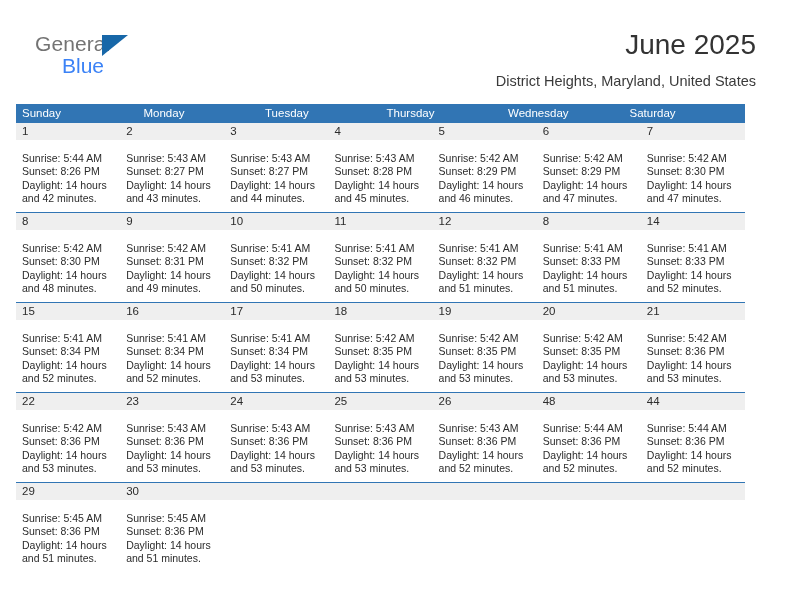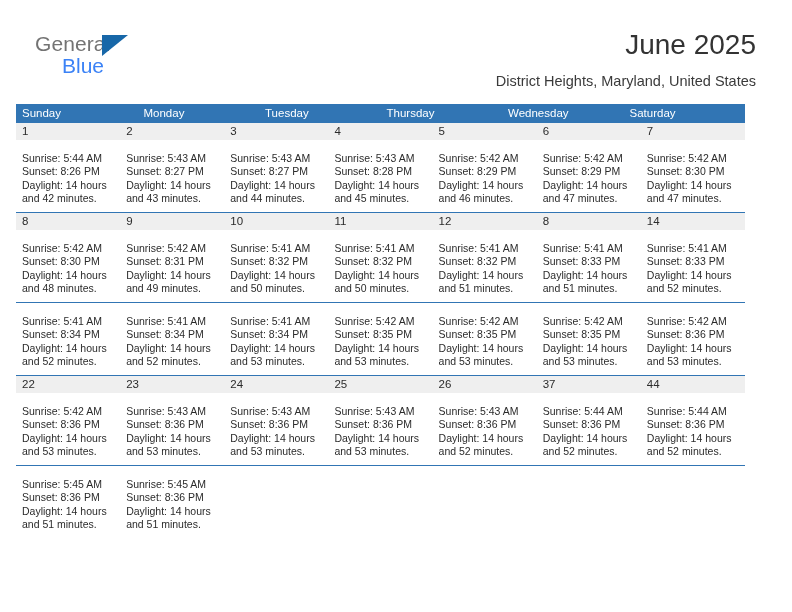--- a/index.html
+++ b/index.html
@@ -277,20 +277,29 @@
             </div>
             <div class="cell-body">
               <div class="cell-line">Sunrise: 5:41 AM</div>
               <div class="cell-line">Sunset: 8:33 PM</div>
               <div class="cell-line">Daylight: 14 hours</div>
               <div class="cell-line">and 52 minutes.</div>
             </div>
           </div>
         </div>
         <div class="week">
+          <div class="week-numbers">
+            <div class="cell-num">15</div>
+            <div class="cell-num">16</div>
+            <div class="cell-num">17</div>
+            <div class="cell-num">18</div>
+            <div class="cell-num">19</div>
+            <div class="cell-num">20</div>
+            <div class="cell-num">21</div>
+          </div>
           <div class="week-body">
             <div class="cell-body">
               <div class="cell-line">Sunrise: 5:41 AM</div>
               <div class="cell-line">Sunset: 8:34 PM</div>
               <div class="cell-line">Daylight: 14 hours</div>
               <div class="cell-line">and 52 minutes.</div>
             </div>
             <div class="cell-body">
               <div class="cell-line">Sunrise: 5:41 AM</div>
               <div class="cell-line">Sunset: 8:34 PM</div>
@@ -329,21 +338,21 @@
             </div>
           </div>
         </div>
         <div class="week">
           <div class="week-numbers">
             <div class="cell-num">22</div>
             <div class="cell-num">23</div>
             <div class="cell-num">24</div>
             <div class="cell-num">25</div>
             <div class="cell-num">26</div>
-            <div class="cell-num">37</div>
+            <div class="cell-num">48</div>
             <div class="cell-num">44</div>
           </div>
           <div class="week-body">
             <div class="cell-body">
               <div class="cell-line">Sunrise: 5:42 AM</div>
               <div class="cell-line">Sunset: 8:36 PM</div>
               <div class="cell-line">Daylight: 14 hours</div>
               <div class="cell-line">and 53 minutes.</div>
             </div>
             <div class="cell-body">
@@ -378,20 +387,29 @@
             </div>
             <div class="cell-body">
               <div class="cell-line">Sunrise: 5:44 AM</div>
               <div class="cell-line">Sunset: 8:36 PM</div>
               <div class="cell-line">Daylight: 14 hours</div>
               <div class="cell-line">and 52 minutes.</div>
             </div>
           </div>
         </div>
         <div class="week">
+          <div class="week-numbers">
+            <div class="cell-num">29</div>
+            <div class="cell-num">30</div>
+            <div class="cell-num"></div>
+            <div class="cell-num"></div>
+            <div class="cell-num"></div>
+            <div class="cell-num"></div>
+            <div class="cell-num"></div>
+          </div>
           <div class="week-body">
             <div class="cell-body">
               <div class="cell-line">Sunrise: 5:45 AM</div>
               <div class="cell-line">Sunset: 8:36 PM</div>
               <div class="cell-line">Daylight: 14 hours</div>
               <div class="cell-line">and 51 minutes.</div>
             </div>
             <div class="cell-body">
               <div class="cell-line">Sunrise: 5:45 AM</div>
               <div class="cell-line">Sunset: 8:36 PM</div>

